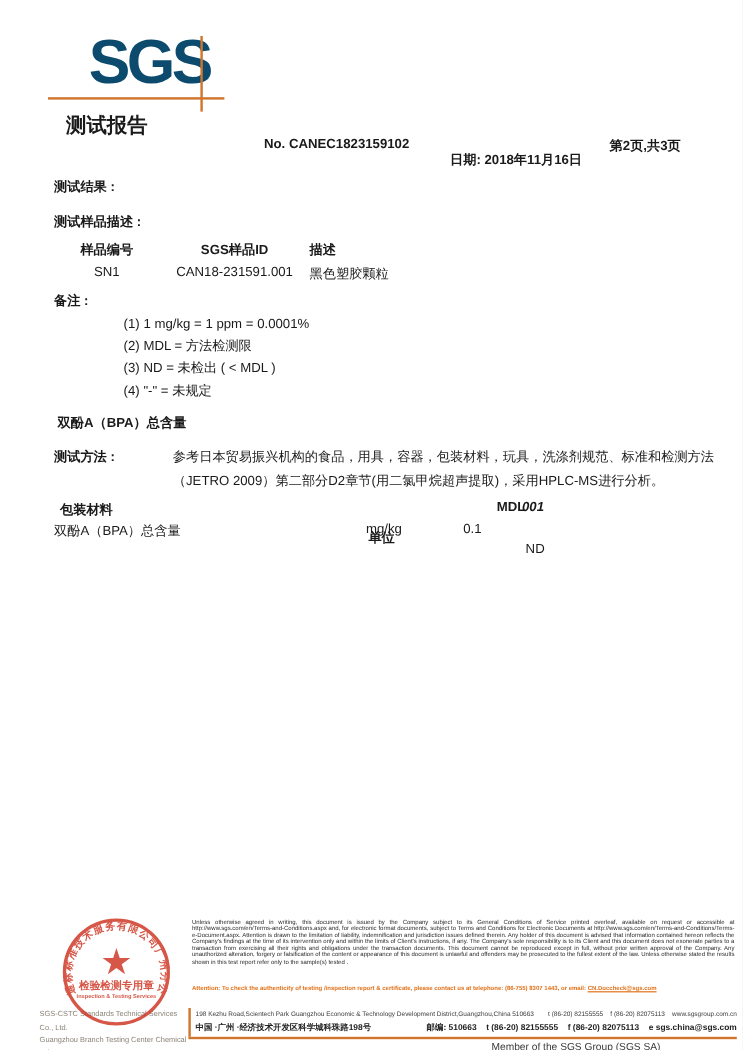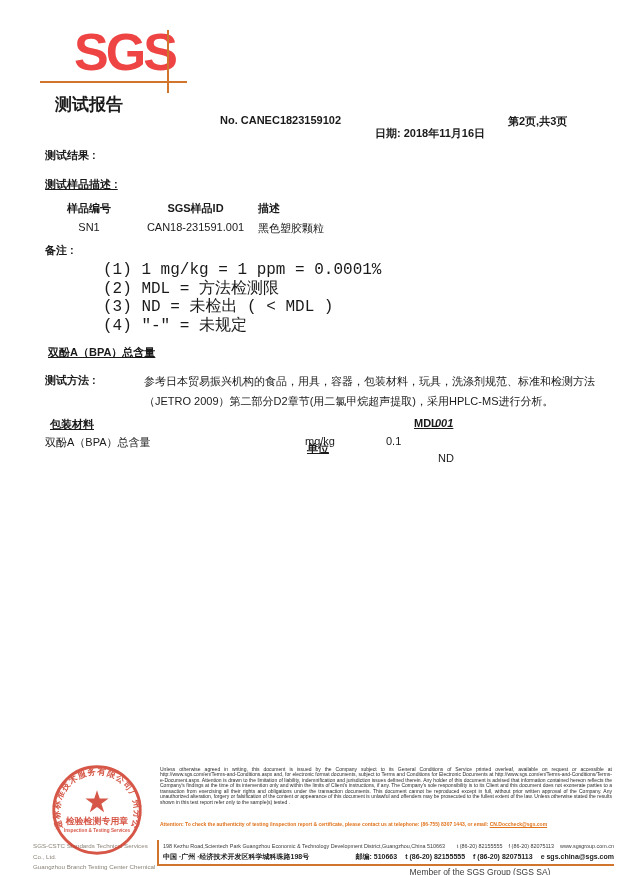--- a/index.html
+++ b/index.html
@@ -12,46 +12,46 @@
     background: #ffffff;
     overflow: hidden;
     color: #1a1a1a;
   }
   .abs { position: absolute; }
 
   
   .logo-text {
     left: 74px; top: 24px;
     font-size: 52px; font-weight: 700; letter-spacing: -3px;
-    color: #ef4444; line-height: 56px;
+    color: #0c4a6e; line-height: 56px;
   }
   .logo-hline { left: 40px; top: 81px; width: 147px; height: 2px; background: #d0752b; }
   .logo-vline { left: 167px; top: 30px; width: 2px; height: 63px; background: #d0752b; }
 
   
   .doc-title { left: 55px; top: 93px; font-size: 17px; font-weight: 700; }
   .report-no { left: 220px; top: 114px; font-size: 11px; font-weight: 700; }
   .report-date { left: 375px; top: 114px; font-size: 11px; font-weight: 700; margin-top: 12px; }
   .page-info { left: 508px; top: 114px; font-size: 11px; font-weight: 700; }
 
   
   .lbl { font-size: 11px; font-weight: 700; color: #1a1a1a; }
-  .u { text-decoration: underline; }
+  .u { }
   .results-label { left: 45px; top: 148px; }
   .sample-heading { left: 45px; top: 177px; }
 
   .sample-table { left: 45px; top: 201px; width: 430px; font-size: 11px; }
   .sample-table .tr { display: flex; margin-bottom: 5px; }
   .sample-table .c1 { width: 88px; text-align: center; }
   .sample-table .c2 { width: 125px; text-align: center; }
   .sample-table .c3 { flex: 1; text-align: left; }
   .sample-table .th { font-weight: 700; align-items: center; }
 
   .notes-label { left: 45px; top: 243px; }
-  .notes { left: 103px; top: 261px; font-size: 16px; line-height: 18.6px; font-family: Liberation Mono, monospace; }
+  .notes { left: 103px; top: 261px; font-size: 11px; line-height: 18.6px; }
 
   .bpa-heading { left: 48px; top: 345px; }
   .method-label { left: 45px; top: 373px; font-weight: 700; }
   .method-text { left: 120px; top: 371px; width: 460px; font-size: 11px; line-height: 20px; margin-left: 24px; }
 
   .rt-head, .rt-row { font-size: 11px; }
   .rt-item-h { left: 50px; top: 417px; font-weight: 700; }
   .rt-unit-h { left: 307px; top: 417px; font-weight: 700; margin-top: 24px; }
   .rt-mdl-h { left: 382px; top: 417px; font-weight: 700; padding-left: 32px; }
   .rt-001-h { left: 435px; top: 417px; font-weight: 700; font-style: italic; }

